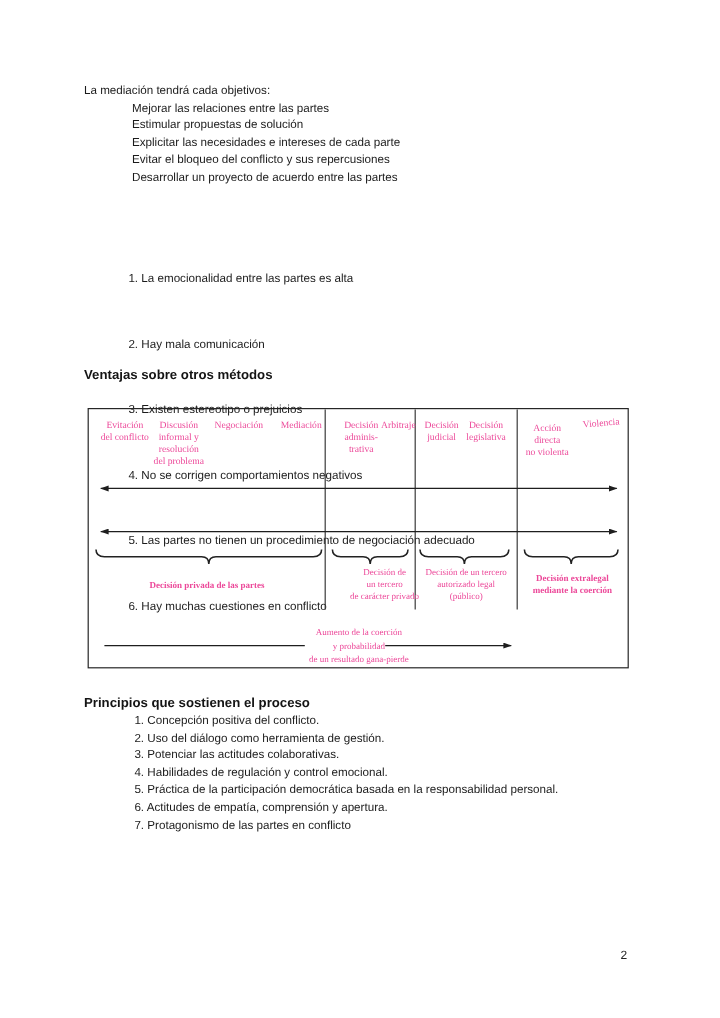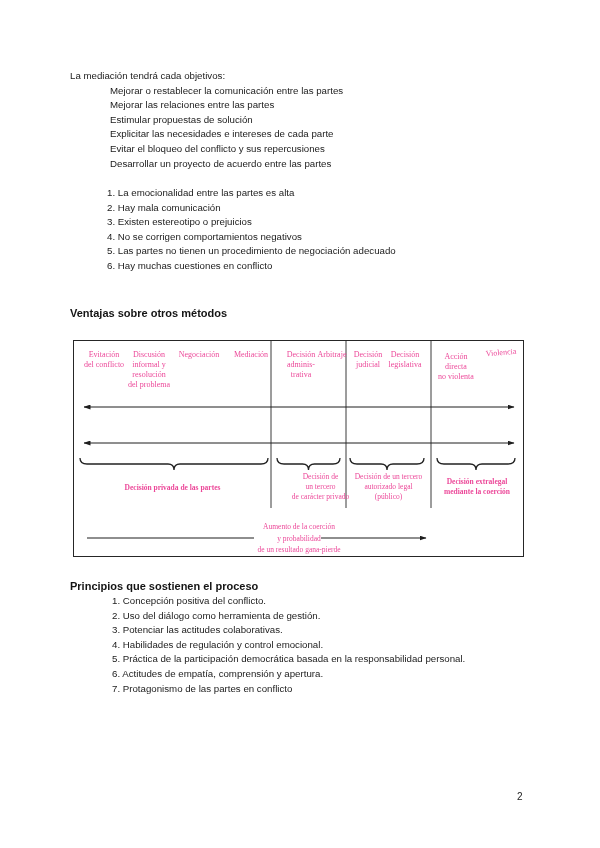--- a/index.html
+++ b/index.html
@@ -4,21 +4,21 @@
 <style>
   html,body{margin:0;padding:0;}
   body{
     width:600px;height:848px;background:#ffffff;position:relative;overflow:hidden;
     font-family:"Liberation Sans",sans-serif;color:#1b1b1b;
   }
   .abs{position:absolute;}
   .body-text{font-size:9.7px;line-height:14.6px;}
   .list-block div{white-space:nowrap;}
   .indent40{padding-left:40px;}
-  .indent37{padding-left:37px;}
+  .indent37{padding-left:37px;margin-top:40px;}
   .indent30{padding-left:30px;}
   .heading{font-size:11px;font-weight:bold;color:#141414;}
   
   .diagram{
     left:73px;top:340px;width:449px;height:215px;
     border:1.5px solid #262626;
     font-family:"Liberation Serif",serif;color:#ec4899;
   }
   .dg-label{
     position:absolute;text-align:center;white-space:pre-line;
@@ -35,21 +35,20 @@
     font-size:7.5px;line-height:11.5px;
   }
   .page-number{font-size:10px;color:#222;}
   svg{position:absolute;left:0;top:0;}
 </style>
 </head>
 <body>
 
 <div class="abs body-text list-block" style="left:70px;top:69px;">
   <div>La mediación tendrá cada objetivos:</div>
-  <div class="indent40">Mejorar o restablecer la comunicación entre las partes</div>
   <div class="indent40">Mejorar las relaciones entre las partes</div>
   <div class="indent40">Estimular propuestas de solución</div>
   <div class="indent40">Explicitar las necesidades e intereses de cada parte</div>
   <div class="indent40">Evitar el bloqueo del conflicto y sus repercusiones</div>
   <div class="indent40">Desarrollar un proyecto de acuerdo entre las partes</div>
 </div>
 
 <div class="abs body-text list-block" style="left:70px;top:186px;">
   <div class="indent37">1. La emocionalidad entre las partes es alta</div>
   <div class="indent37">2. Hay mala comunicación</div>

